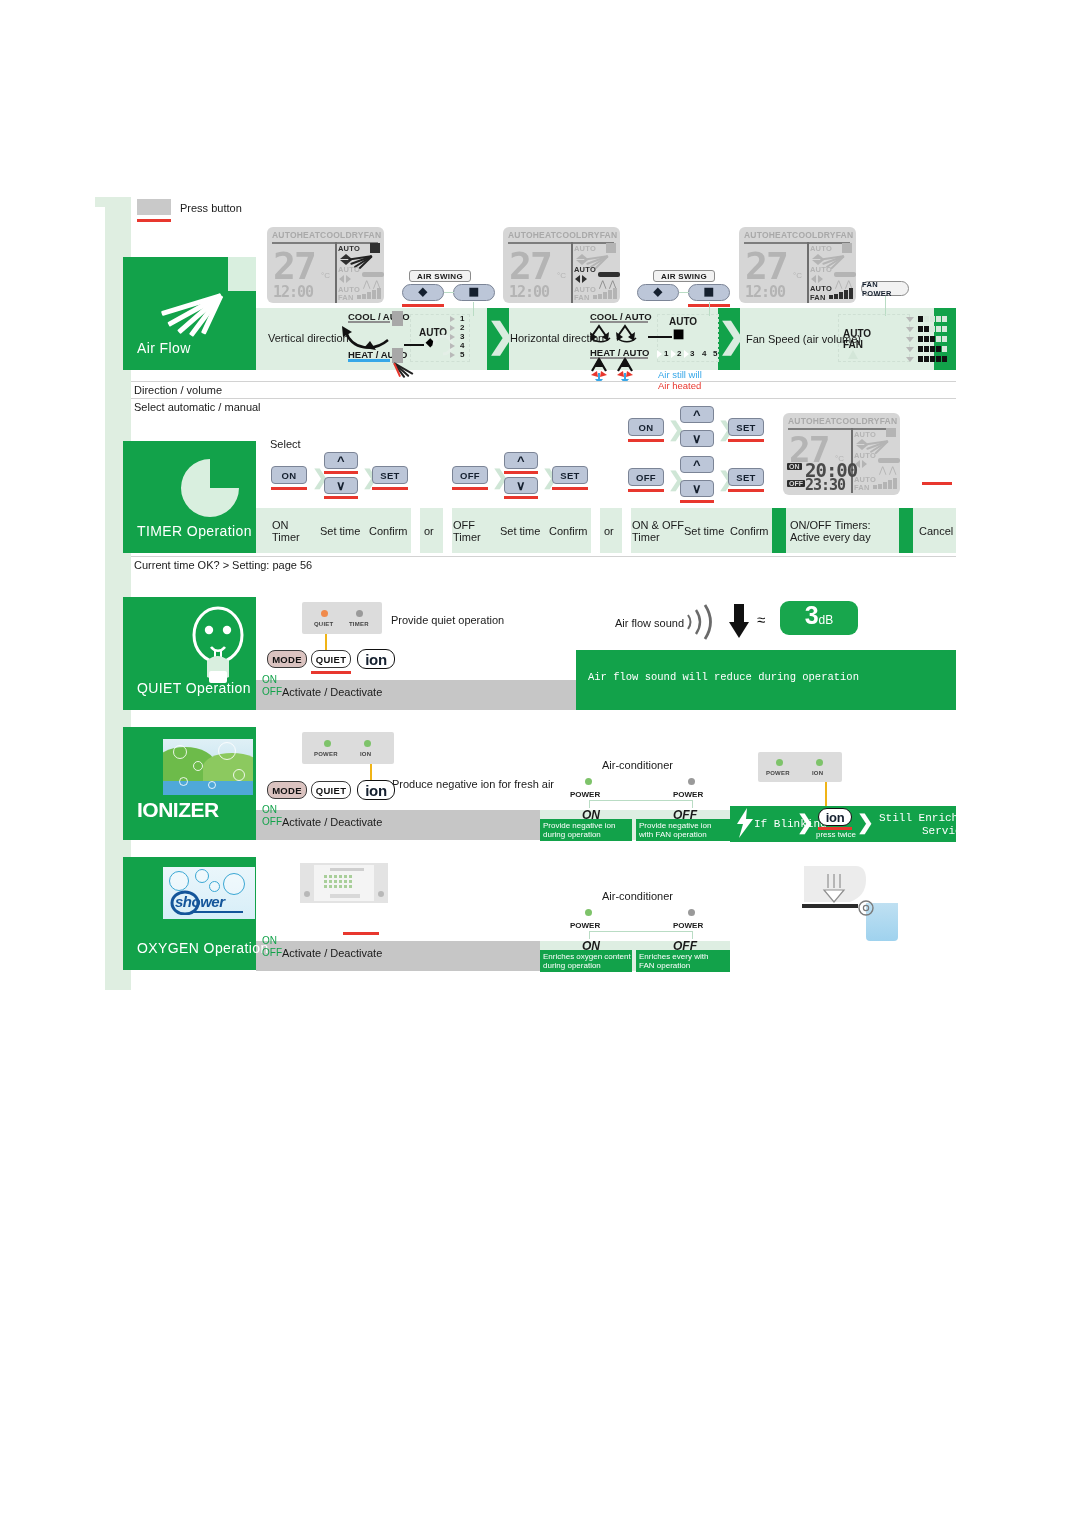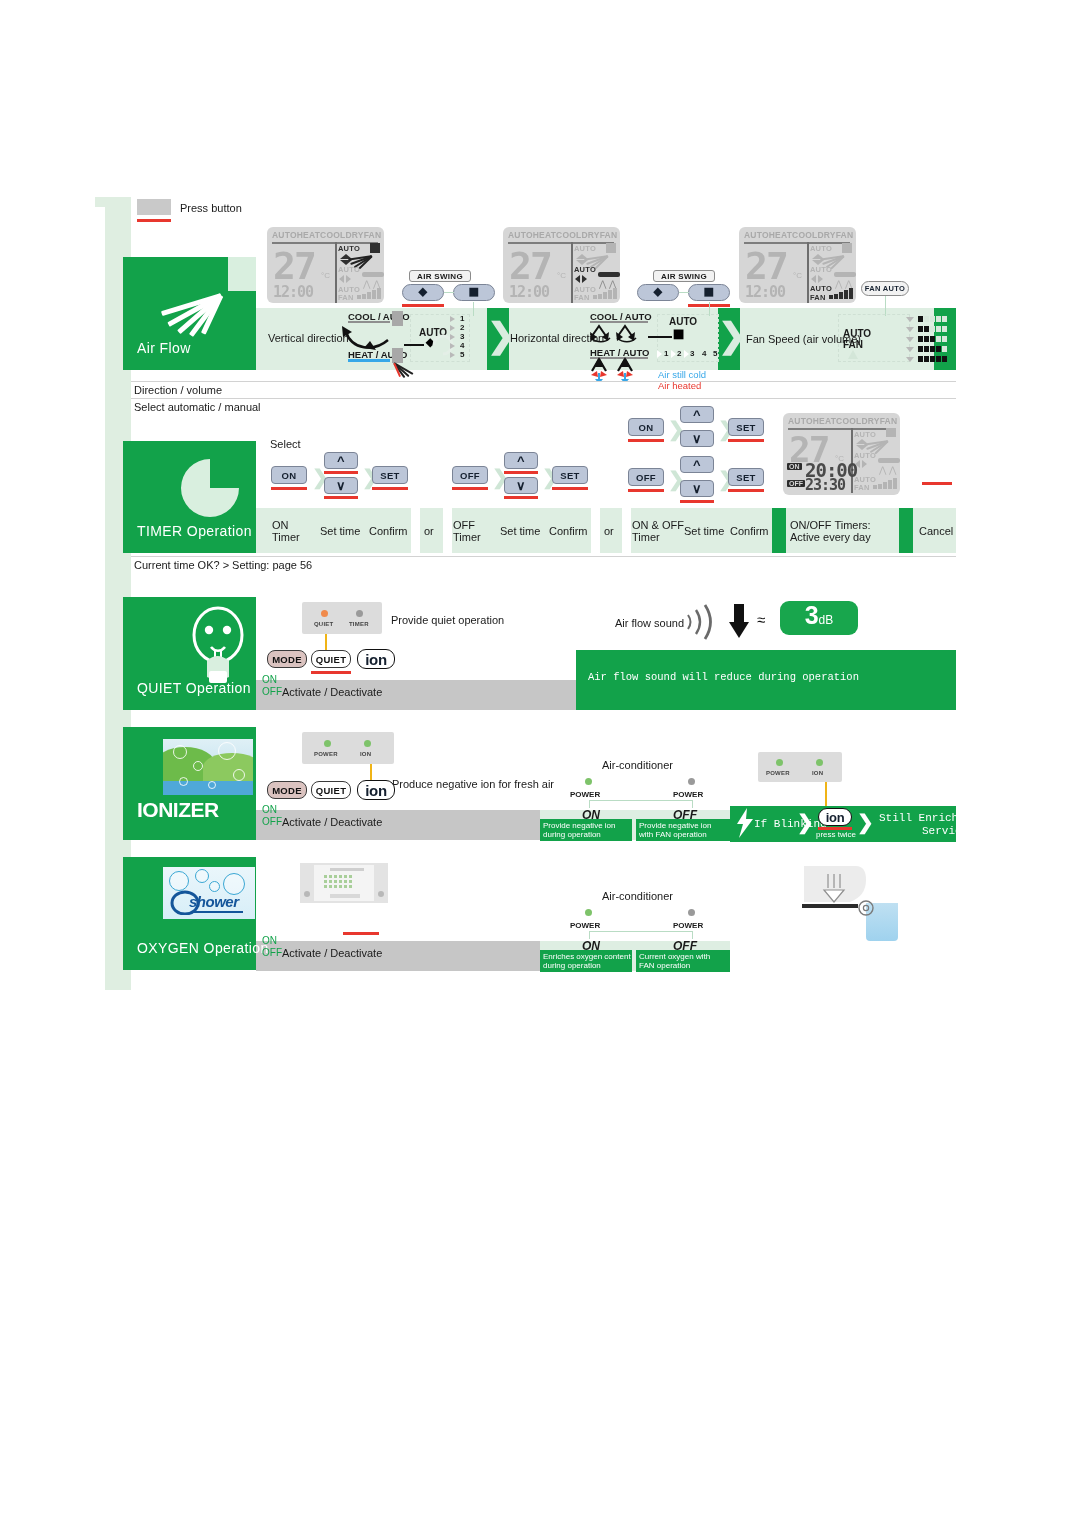--- a/index.html
+++ b/index.html
@@ -380,21 +380,21 @@
   <div style="position:absolute; left:657px; top:348px; width:62px; height:13px;">
     <div style="position:absolute;left:0;top:2px;width:0;height:0;border-left:5px solid #fff;border-top:4px solid transparent;border-bottom:4px solid transparent;"></div>
     <div class="t xs" style="left:7px; top:1px; font-weight:bold;">1</div>
     <div style="position:absolute;left:14px;top:2px;width:0;height:0;border-left:5px solid #fff;border-top:4px solid transparent;border-bottom:4px solid transparent;"></div>
     <div class="t xs" style="left:20px; top:1px; font-weight:bold;">2</div>
     <div style="position:absolute;left:27px;top:2px;width:0;height:0;border-left:5px solid #fff;border-top:4px solid transparent;border-bottom:4px solid transparent;"></div>
     <div class="t xs" style="left:33px; top:1px; font-weight:bold;">3</div>
     <div class="t xs" style="left:45px; top:1px; font-weight:bold;">4</div>
     <div class="t xs" style="left:56px; top:1px; font-weight:bold;">5</div>
   </div>
-  <div class="t sm" style="left:658px; top:369px; color:#37a7e8;">Air still cold</div>
+  <div class="t sm" style="left:658px; top:369px; color:#37a7e8;">Air still will</div>
   <div class="t sm" style="left:658px; top:380px; color:#e8372e;">Air heated</div>
   <div class="chev big" style="left:718px; top:318px;">❯</div>
 
   <div class="lcd" style="left:739px; top:227px; width:117px; height:76px;">
     <div class="modes">
       <span>AUTO</span>
       <span>HEAT</span>
       <span>COOL</span>
       <span>DRY</span>
       <span>FAN</span>
@@ -423,21 +423,21 @@
     <div class="lab dark" style="left:71px; top:66px;">FAN</div>
     <div class="bars dark" style="left:90px; top:60px; height:12px;">
       <i style="height:4px"></i>
         <i style="height:5px"></i>
         <i style="height:7px"></i>
       <i style="height:9px"></i>
         <i style="height:11px"></i>
     </div>
   </div>
 
-  <div class="btn pill" style="left:861px; top:281px; width:48px; height:15px; background:#f2f2f2; border:1px solid #8b8b8b; font-size:7.5px;">FAN AUTO</div>
+  <div class="btn pill" style="left:861px; top:281px; width:48px; height:15px; background:#f2f2f2; border:1px solid #8b8b8b; font-size:7.5px;">FAN POWER</div>
   <div class="lead-v" style="left:885px; top:296px; height:20px;"></div>
 
   <div class="t" style="left:746px; top:333px;">Fan Speed (air volume)</div>
   <div class="t sm" style="left:843px; top:328px; font-weight:bold; font-size:10px;">AUTO</div>
   <div class="t sm" style="left:843px; top:339px; font-weight:bold; font-size:10px;">FAN</div>
   <div class="dash" style="left:838px; top:314px; width:72px; height:48px;"></div>
   <div style="position:absolute;left:848px;top:350px;width:0;height:0;border-left:5px solid transparent;border-right:5px solid transparent;border-bottom:9px solid #d3e6d8;"></div>
 
   <div style="position:absolute; left:906px; top:316px; width:50px; height:48px;">
 
@@ -761,21 +761,21 @@
 
   <div class="sec-block" style="left:123px; top:857px; width:133px; height:113px;">
     <div class="o2-art" style="left:40px; top:10px; width:92px; height:52px;">
       <div class="bub" style="left:6px; top:4px; width:20px; height:20px;"></div>
       <div class="bub" style="left:32px; top:2px; width:14px; height:14px;"></div>
       <div class="bub" style="left:60px; top:6px; width:22px; height:22px;"></div>
       <div class="bub" style="left:46px; top:14px; width:11px; height:11px;"></div>
       <svg style="position:absolute; left:6px; top:22px; width:82px; height:26px;">
         <ellipse cx="16" cy="14" rx="13" ry="11" stroke="#14559a" stroke-width="3" fill="none"></ellipse>
       </svg>
-      <div class="word" style="left:26px; top:26px;">shower</div>
+      <div class="word" style="left:12px; top:26px;">shower</div>
       <div style="position:absolute;left:28px;top:44px;width:52px;height:2px;background:#14559a;"></div>
     </div>
     <div class="sec-label">OXYGEN Operation</div>
   </div>
 
   <div class="unit-photo" style="left:300px; top:863px; width:88px; height:40px;">
     <div class="face" style="left:14px; top:2px; width:60px; height:36px;"></div>
     <div class="dots" style="left:24px; top:12px; grid-template-columns:repeat(6,3px);">
       <i></i>
         <i></i>
@@ -816,21 +816,21 @@
   <div class="lead-v" style="left:589px; top:931px; height:8px;"></div>
   <div class="lead-v" style="left:692px; top:931px; height:8px;"></div>
 
   <div class="t italic-b" style="left:582px; top:939px; font-size:12px;">ON</div>
   <div class="band-green" style="left:540px; top:950px; width:92px; height:22px;"></div>
   <div class="t xs" style="left:543px; top:952px; color:#ffffff;">Enriches oxygen content</div>
   <div class="t xs" style="left:543px; top:961px; color:#ffffff;">during  operation</div>
 
   <div class="t italic-b" style="left:673px; top:939px; font-size:12px;">OFF</div>
   <div class="band-green" style="left:636px; top:950px; width:94px; height:22px;"></div>
-  <div class="t xs" style="left:639px; top:952px; color:#ffffff;">Current  oxygen  with</div>
+  <div class="t xs" style="left:639px; top:952px; color:#ffffff;">Enriches  every  with</div>
   <div class="t xs" style="left:639px; top:961px; color:#ffffff;">FAN operation</div>
 
   <svg style="position:absolute; left:800px; top:864px; width:70px; height:54px;">
     <path d="M4,2 L56,2 Q66,2 66,16 Q66,32 50,38 L4,38 Z" fill="#ececec"></path>
     <path d="M28,10 L28,24 M34,10 L34,24 M40,10 L40,24" stroke="#9f9f9f" stroke-width="1.4"></path>
     <polygon points="24,26 44,26 34,38" fill="#ffffff" stroke="#8f8f8f" stroke-width="1.2"></polygon>
     <rect x="2" y="40" width="56" height="4" fill="#2b2b2b"></rect>
   </svg>
   <div class="glass" style="left:866px; top:903px; width:32px; height:38px; border-radius:0 0 4px 4px;"></div>
   <svg style="position:absolute; left:856px; top:898px; width:22px; height:22px;">

